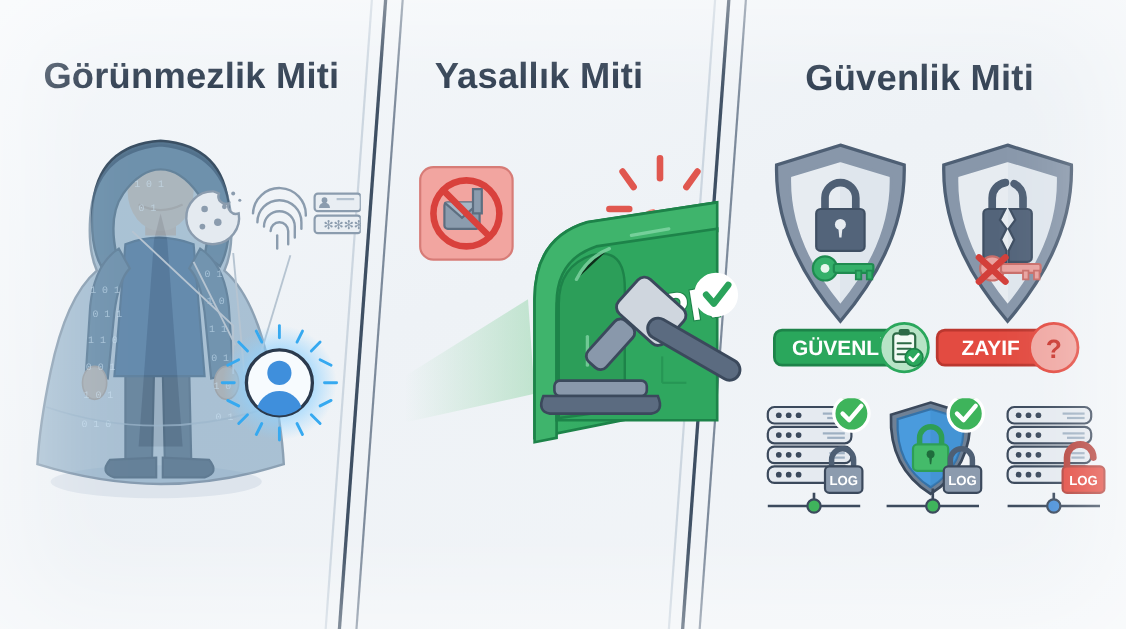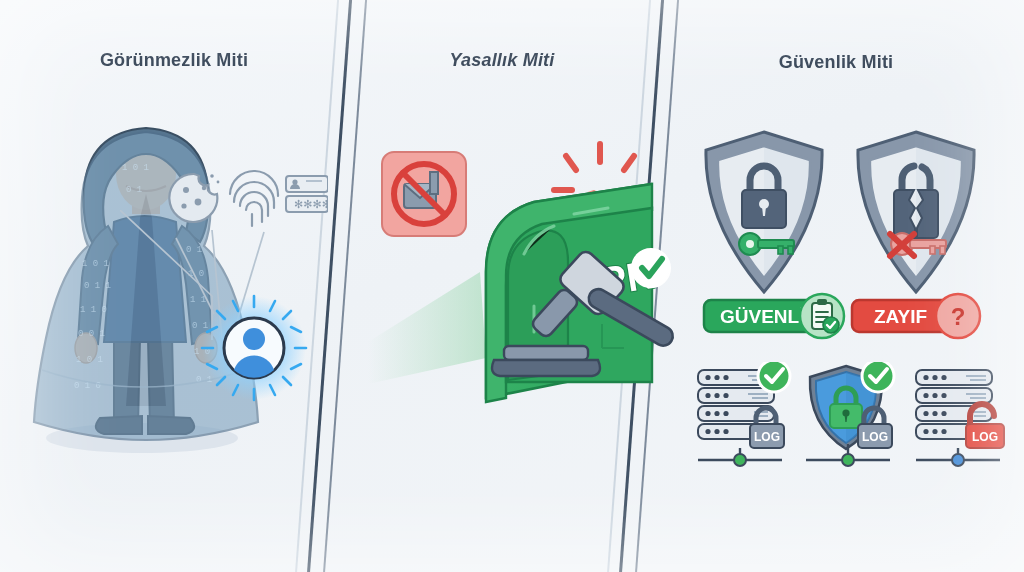--- a/index.html
+++ b/index.html
@@ -16,29 +16,29 @@
     height: 572px;
     overflow: hidden;
     background: linear-gradient(160deg, #f4f7fa 0%, #eef2f6 45%, #f2f5f8 100%);
   }
   .panel {
     position: absolute;
     top: 0;
     height: 572px;
   }
   .panel-1 { left: 0;   width: 348px; }
-  .panel-2 { left: 352px; width: 300px; font-style: italic; }
+  .panel-2 { left: 340px; width: 300px; }
   .panel-3 { left: 648px; width: 376px; }
 
   .panel-title {
     position: absolute;
     top: 48px;
     width: 100%;
     text-align: center;
-    font-size: 18px;
+    font-size: 33px;
     font-weight: bold;
     color: #2b3a4d;
     letter-spacing: 0.2px;
     white-space: nowrap;
   }
   .panel-1 .panel-title { top: 50px; }
   .panel-2 .panel-title { top: 50px; }
   .panel-3 .panel-title { top: 52px; }
 
   

